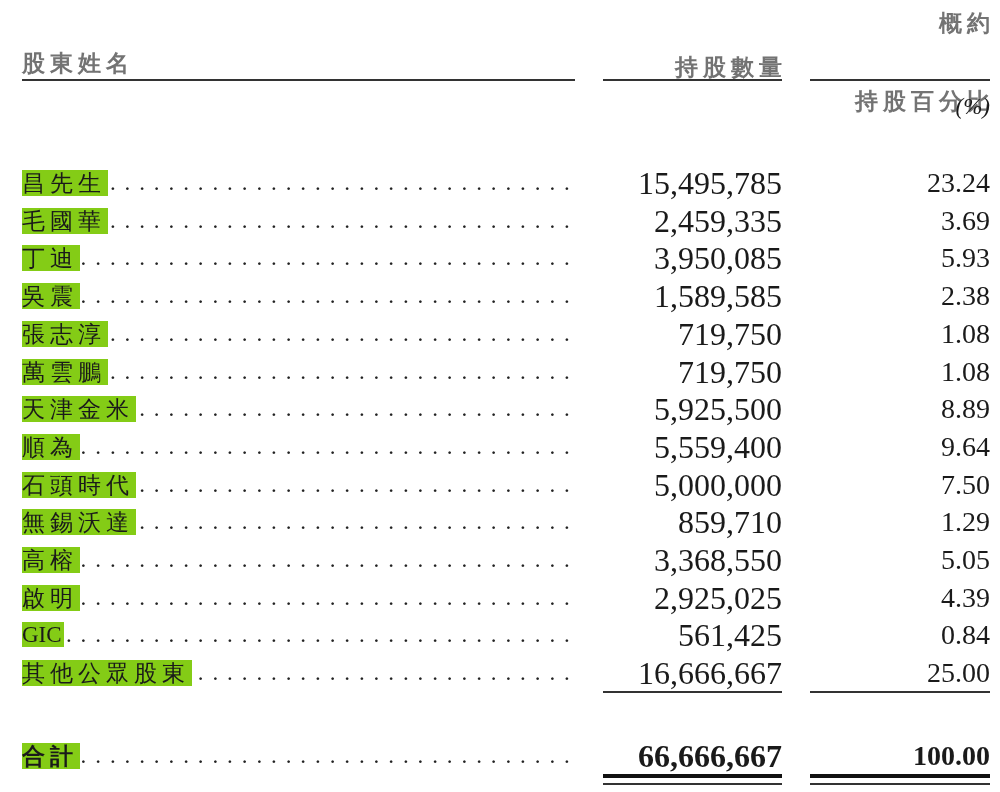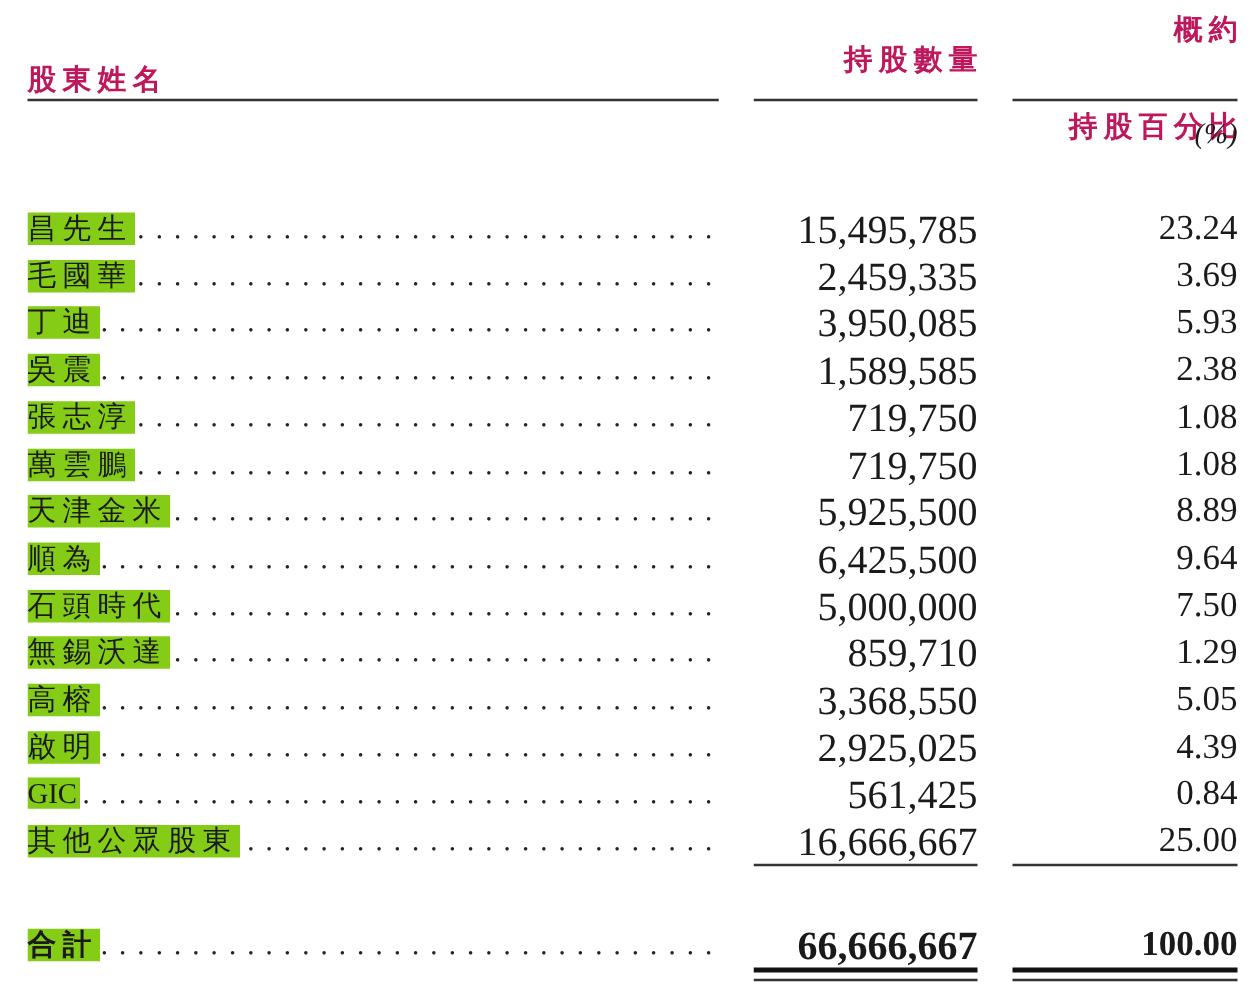--- a/index.html
+++ b/index.html
@@ -4,21 +4,21 @@
 <style>
   html, body { margin: 0; padding: 0; background: #ffffff; }
   body {
     width: 1000px; height: 792px; position: relative; overflow: hidden;
     color: #1a1a1a;
     font-family: "Liberation Serif", "DejaVu Serif", serif;
   }
   .hdr {
     position: absolute; font-family: "DejaVu Sans", "Liberation Sans", sans-serif;
     font-size: 23px; font-weight: bold; letter-spacing: 5px; white-space: nowrap;
-    color: #be185d;
+    color: #737373;
   }
   .rule { position: absolute; background: #333; }
   .pct-unit {
     position: absolute; right: 10px; top: 94px; font-style: italic; font-size: 23px;
   }
   .row { position: absolute; left: 0; width: 1000px; height: 36px; }
   .name {
     position: absolute; left: 22px; width: 553px; overflow: hidden; white-space: nowrap;
     font-size: 23px; line-height: 36px;
   }
@@ -39,21 +39,21 @@
     position: absolute; right: 10px; font-size: 28px; line-height: 36px; text-align: right;
   }
   .total .num, .total .pct { font-weight: bold; }
   .total .label { font-weight: bold; text-align: right; }
 </style>
 </head>
 <body>
 
 <div class="hdr" style="right:5px; top:8px;">概約</div>
 <div class="hdr" style="left:22px; top:48px;text-align:right;">股東姓名</div>
-<div class="hdr" style="right:213px; top:32px;">持股數量</div>
+<div class="hdr" style="right:213px; top:52px;">持股數量</div>
 <div class="hdr" style="right:5px; top:48px;margin-top:38px;">持股百分比</div>
 
 <div class="rule" style="left:22px; width:553px; top:79px; height:2px;"></div>
 <div class="rule" style="left:603px; width:179px; top:79px; height:2px;"></div>
 <div class="rule" style="left:810px; width:180px; top:79px; height:2px;"></div>
 
 <div class="pct-unit">(%)</div>
 
 <div id="rows">
     <div class="row" style="top: 165px;">
@@ -86,21 +86,21 @@
       <div class="num">719,750</div>
       <div class="pct">1.08</div>
     </div>
     <div class="row" style="top: 391.2px;">
       <div class="name"><span class="dots">........................................................................</span><span class="label">天津金米</span></div>
       <div class="num">5,925,500</div>
       <div class="pct">8.89</div>
     </div>
     <div class="row" style="top: 428.9px;">
       <div class="name"><span class="dots">........................................................................</span><span class="label">順為</span></div>
-      <div class="num">6,425,500</div>
+      <div class="num">5,559,400</div>
       <div class="pct">9.64</div>
     </div>
     <div class="row" style="top: 466.6px;">
       <div class="name"><span class="dots">........................................................................</span><span class="label">石頭時代</span></div>
       <div class="num">5,000,000</div>
       <div class="pct">7.50</div>
     </div>
     <div class="row" style="top: 504.3px;">
       <div class="name"><span class="dots">........................................................................</span><span class="label">無錫沃達</span></div>
       <div class="num">859,710</div>

